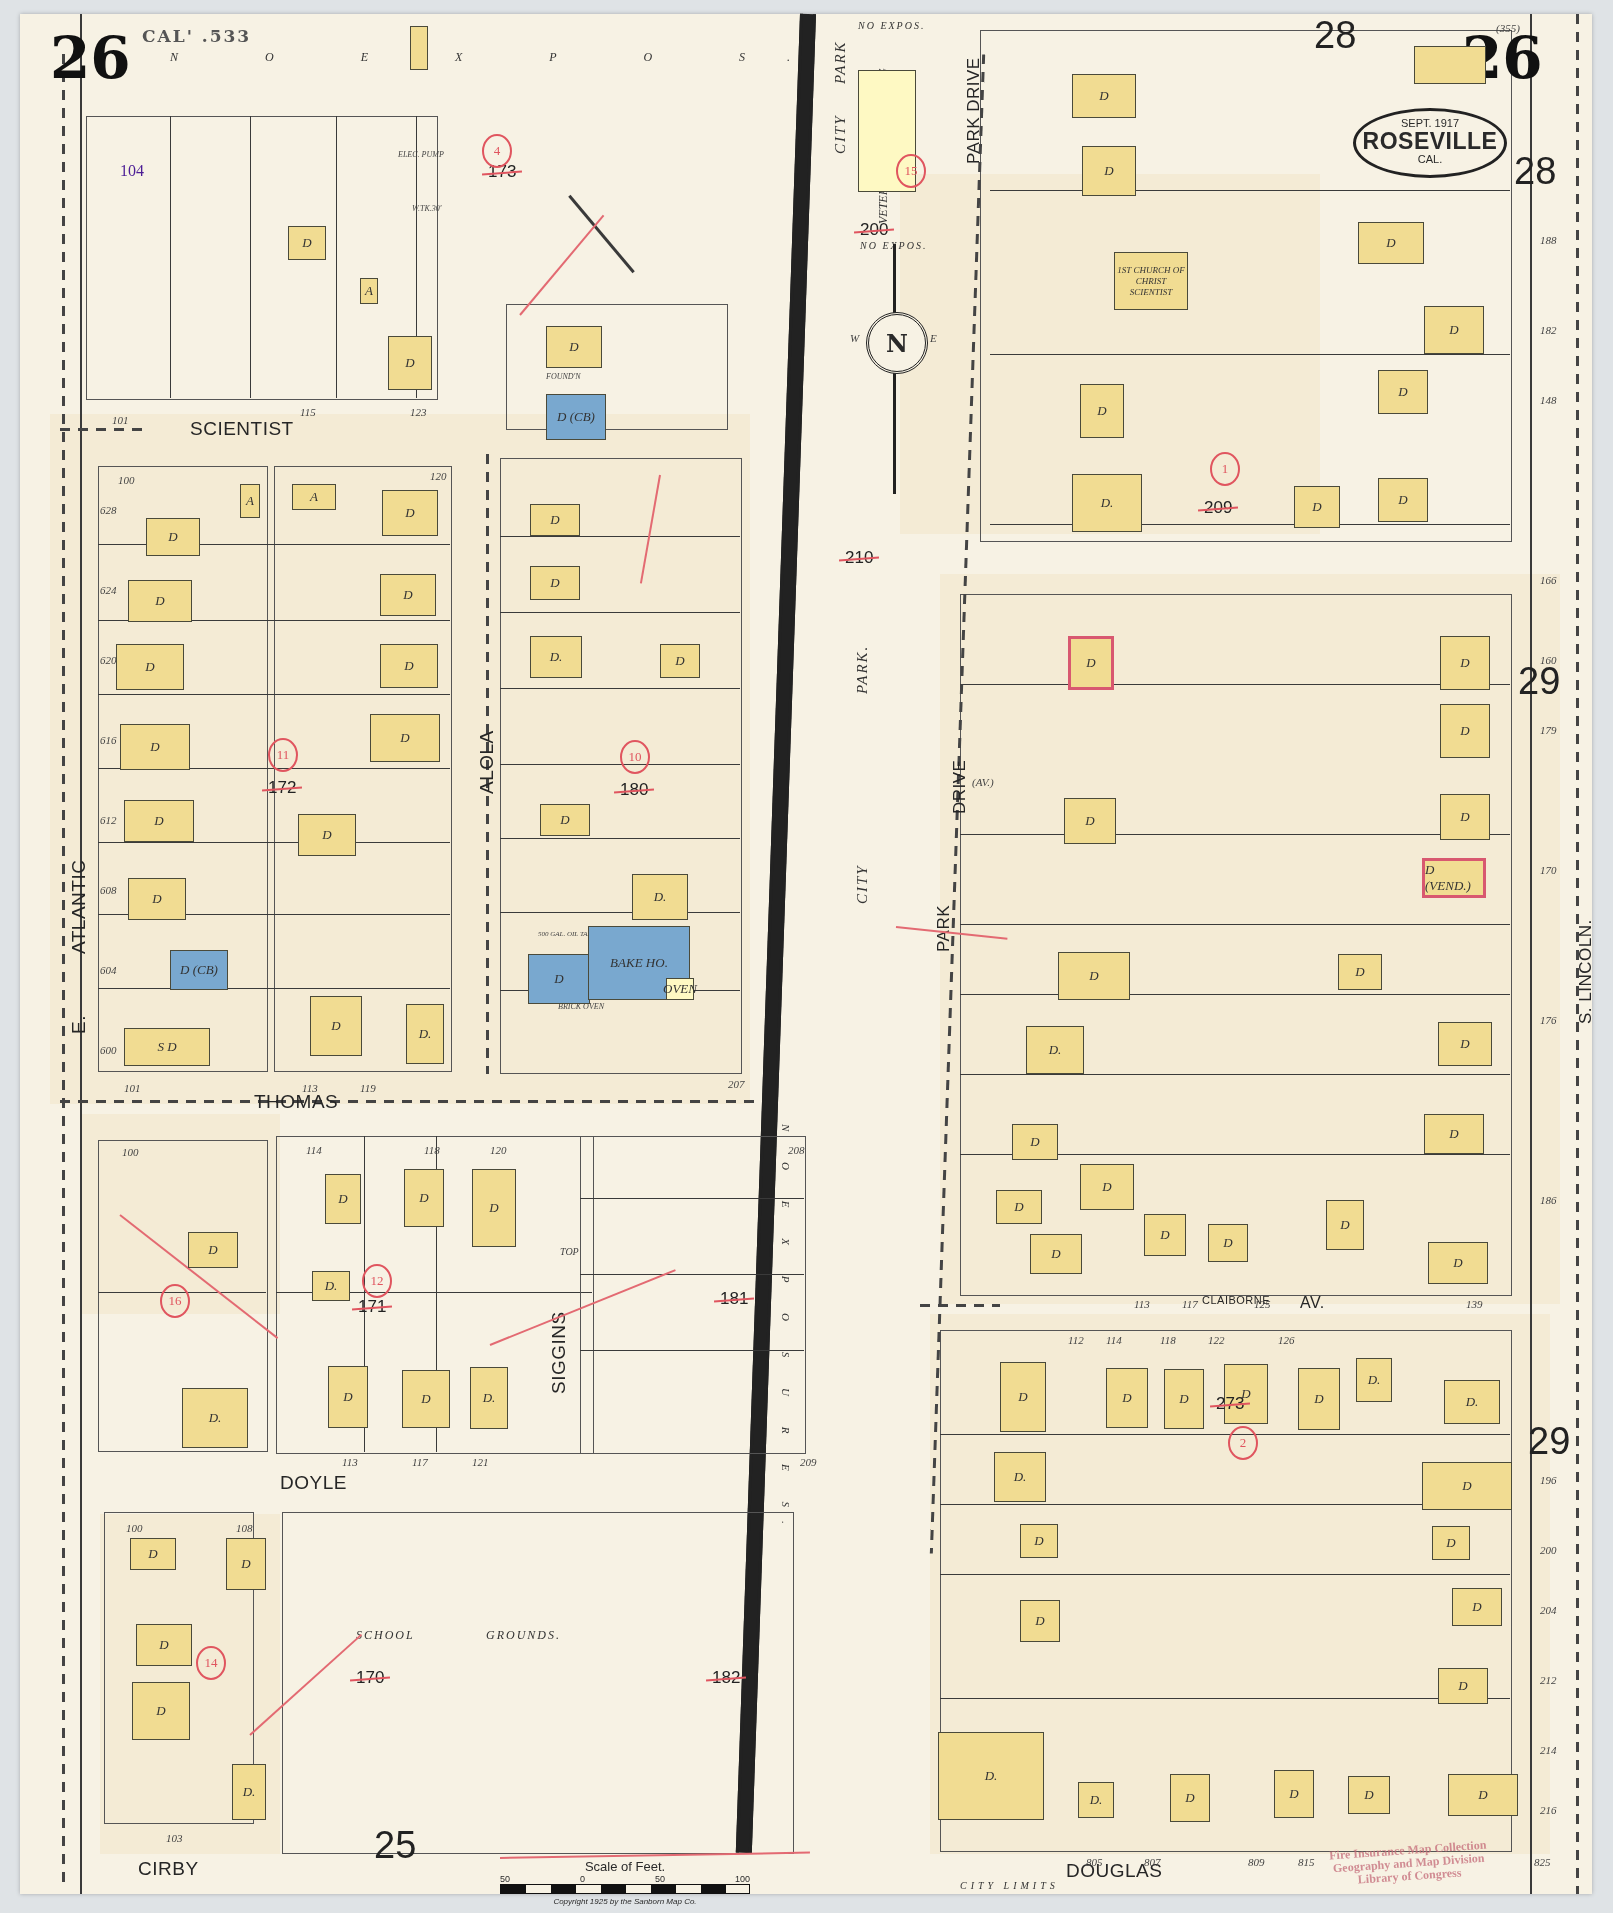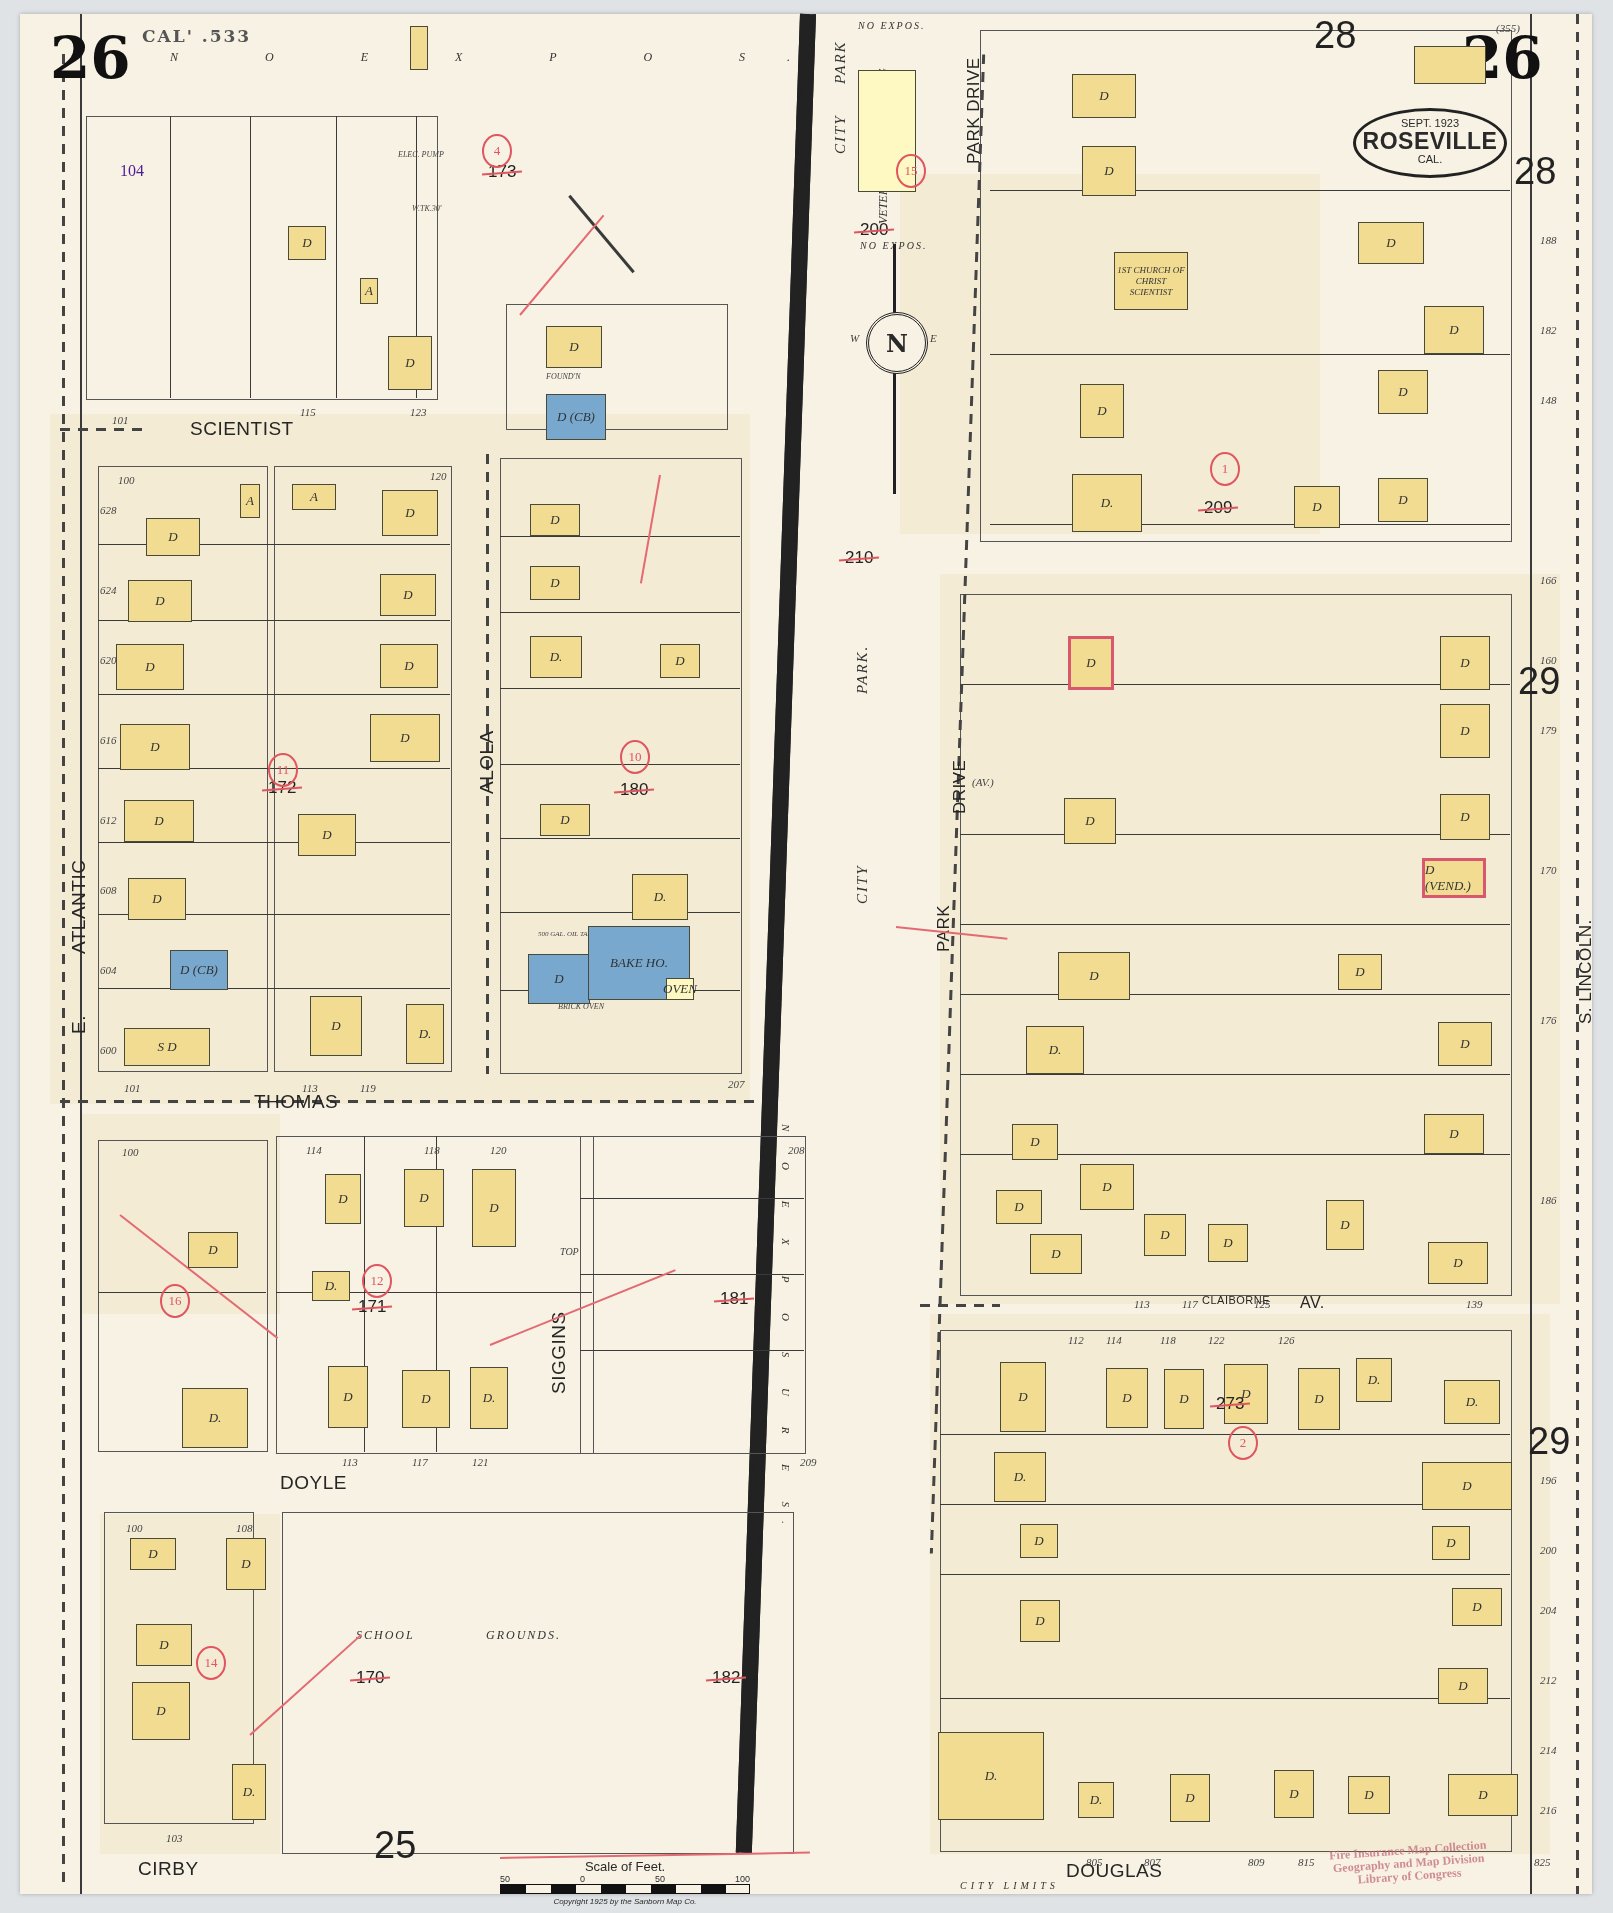--- a/index.html
+++ b/index.html
@@ -155,21 +155,21 @@
   <span class="num" style="left:518px;top:916px;font-size:7px;">500 GAL. OIL TANK UND. GRD.</span>
   <span class="num" style="left:538px;top:988px;font-size:8px;">BRICK OVEN</span>
   <span class="num" style="left:540px;top:1232px;font-size:10px;">TOP</span>
 
   <span class="sheetnum" style="left:30px;top:10px;">26</span>
   <span class="sheetnum" style="left:1442px;top:10px;">26</span>
   <span class="num" style="left:1476px;top:8px;">(355)</span>
   <span class="stamp" style="left:122px;top:12px;">CAL' .533</span>
 
   <div class="oval">
-    <div class="d">SEPT. 1923</div>
+    <div class="d">SEPT. 1917</div>
     <div class="c">ROSEVILLE</div>
     <div class="s">CAL.</div>
   </div>
 
   <span class="adj" style="left:1294px;top:0px;">28</span>
   <span class="adj" style="left:1494px;top:136px;">28</span>
   <span class="adj" style="left:1498px;top:646px;">29</span>
   <span class="adj" style="left:1508px;top:1406px;">29</span>
   <span class="adj" style="left:354px;top:1810px;">25</span>
 
@@ -317,21 +317,21 @@
       <div class="redcode" style="left: 840px; top: 206px;">200</div>
       <div class="redcode" style="left: 825px; top: 534px;">210</div>
       <div class="redcode" style="left: 1184px; top: 484px;">209</div>
       <div class="redcode" style="left: 1196px; top: 1380px;">273</div>
     </div>
   <div id="circles-layer">
       <div class="redcircle" style="left: 462px; top: 120px;">4</div>
       <div class="redcircle" style="left: 876px; top: 140px;">15</div>
       <div class="redcircle" style="left: 1190px; top: 438px;">1</div>
       <div class="redcircle" style="left: 600px; top: 726px;">10</div>
-      <div class="redcircle" style="left: 248px; top: 739px;">11</div>
+      <div class="redcircle" style="left: 248px; top: 724px;">11</div>
       <div class="redcircle" style="left: 342px; top: 1250px;">12</div>
       <div class="redcircle" style="left: 140px; top: 1270px;">16</div>
       <div class="redcircle" style="left: 176px; top: 1632px;">14</div>
       <div class="redcircle" style="left: 1208px; top: 1412px;">2</div>
     </div>
   <div id="numbers-layer">
       <div class="num" style="left: 280px; top: 392px;">115</div>
       <div class="num" style="left: 390px; top: 392px;">123</div>
       <div class="num" style="left: 92px; top: 400px;">101</div>
       <div class="num" style="left: 98px; top: 460px;">100</div>

